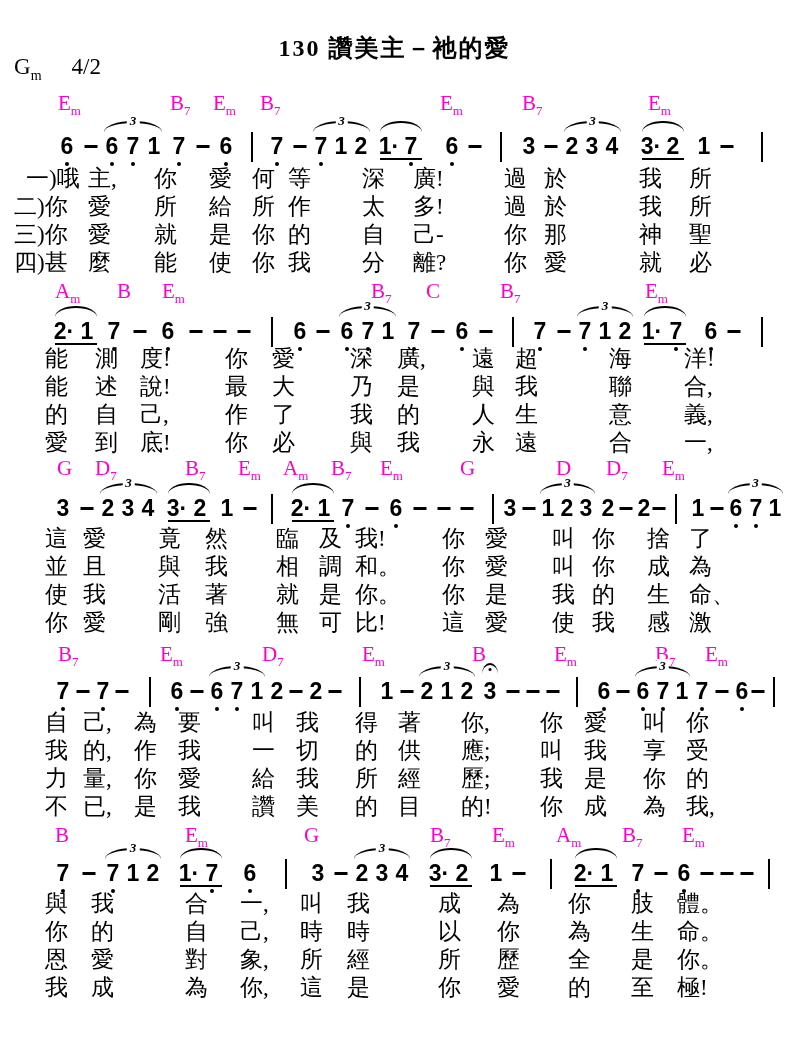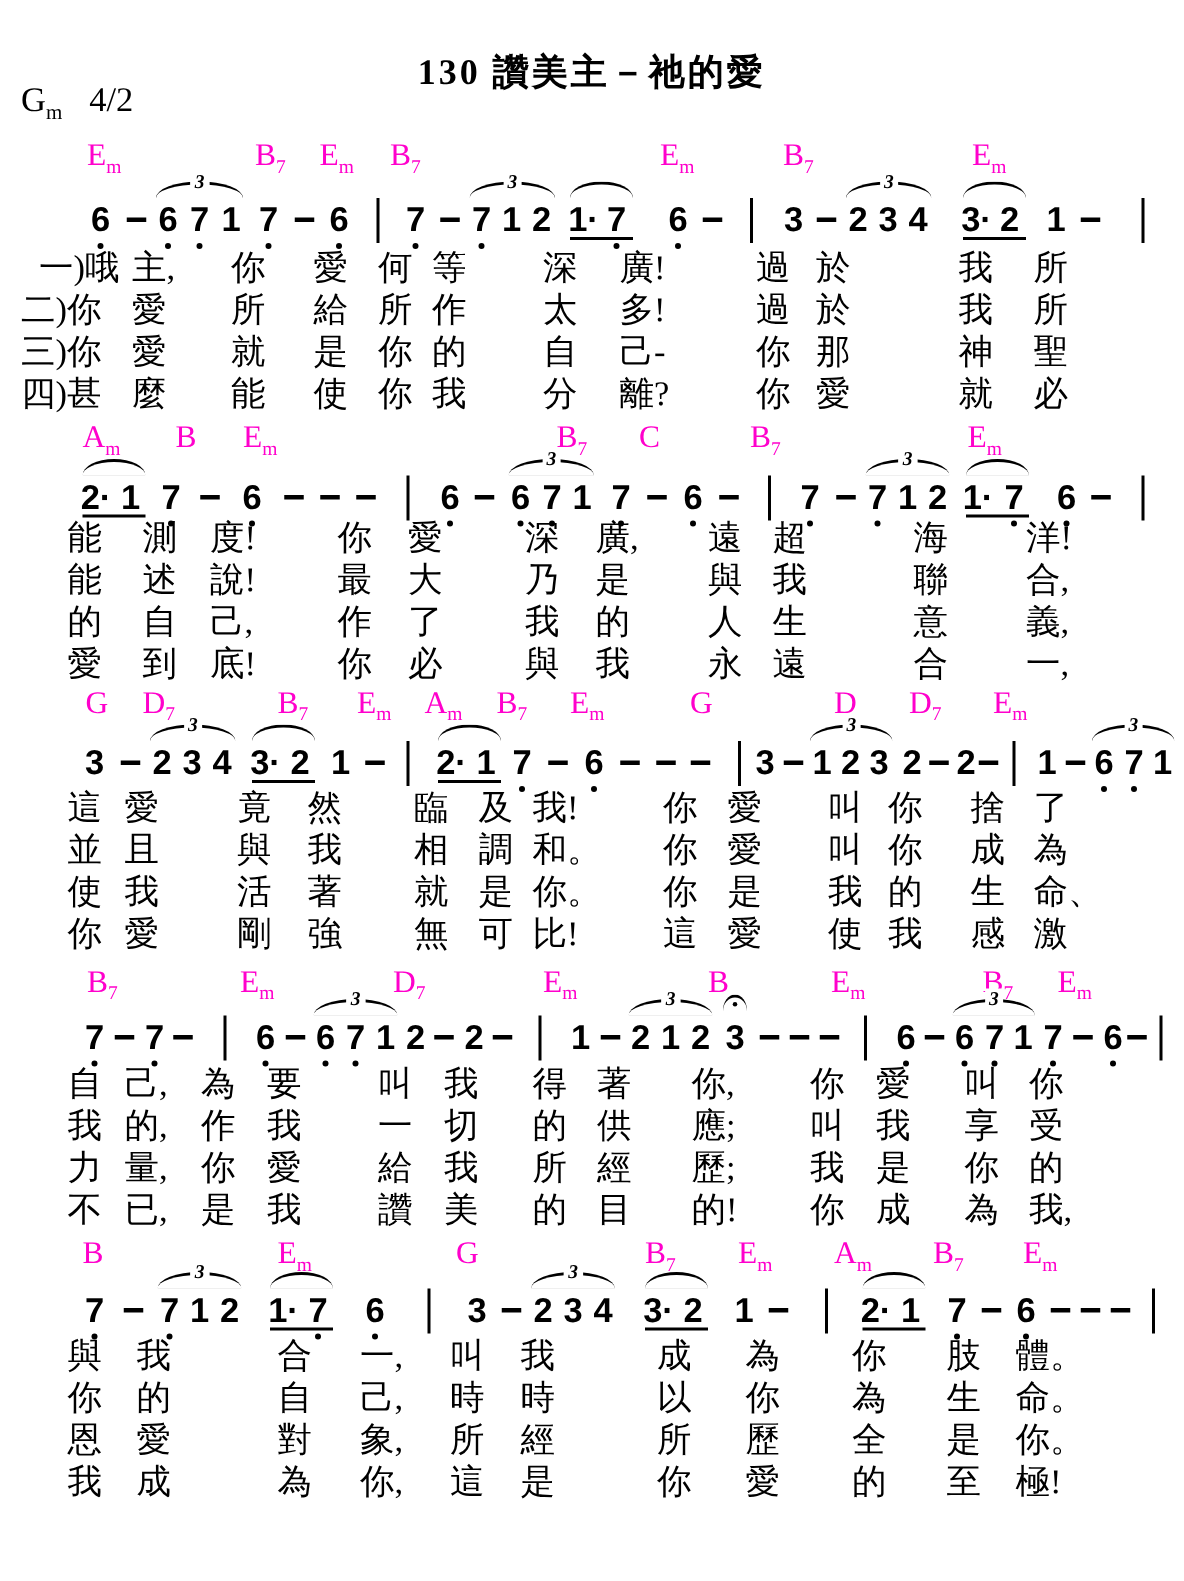--- a/index.html
+++ b/index.html
@@ -2,21 +2,21 @@
 <html><head>
 <meta charset="utf-8">
 <style>
   html,body{margin:0;padding:0;background:#fff;}
   .sheet{position:relative;width:789px;height:1054px;background:#fff;overflow:hidden;
          font-family:"Liberation Serif",serif;color:#000;}
   .title{position:absolute;top:32px;left:0;width:100%;text-align:center;
          font-size:24px;font-weight:bold;letter-spacing:2px;}
   .keysig{position:absolute;top:54px;left:14px;font-size:23px;}
   .keysig sub{font-size:14px;}
-  .keysig .meter{margin-left:18px;}
+  .keysig .meter{margin-left:30px;}
   .chord{position:absolute;font-size:21px;line-height:22px;white-space:nowrap;}
   .chord sub{font-size:13px;}
   .note{position:absolute;transform:translateX(-50%);
         font-family:"Liberation Sans",sans-serif;font-weight:bold;
         font-size:23px;line-height:24px;white-space:nowrap;}
   .dash{position:absolute;width:13px;height:3px;background:#000;transform:translateX(-50%);}
   .barv{position:absolute;width:2px;height:30px;background:#000;transform:translateX(-50%);}
   .odot{position:absolute;width:4px;height:4px;border-radius:50%;background:#000;transform:translateX(-50%);}
   .beam{position:absolute;height:2px;background:#000;}
   .arc{position:absolute;height:9px;border-top:2px solid #000;

